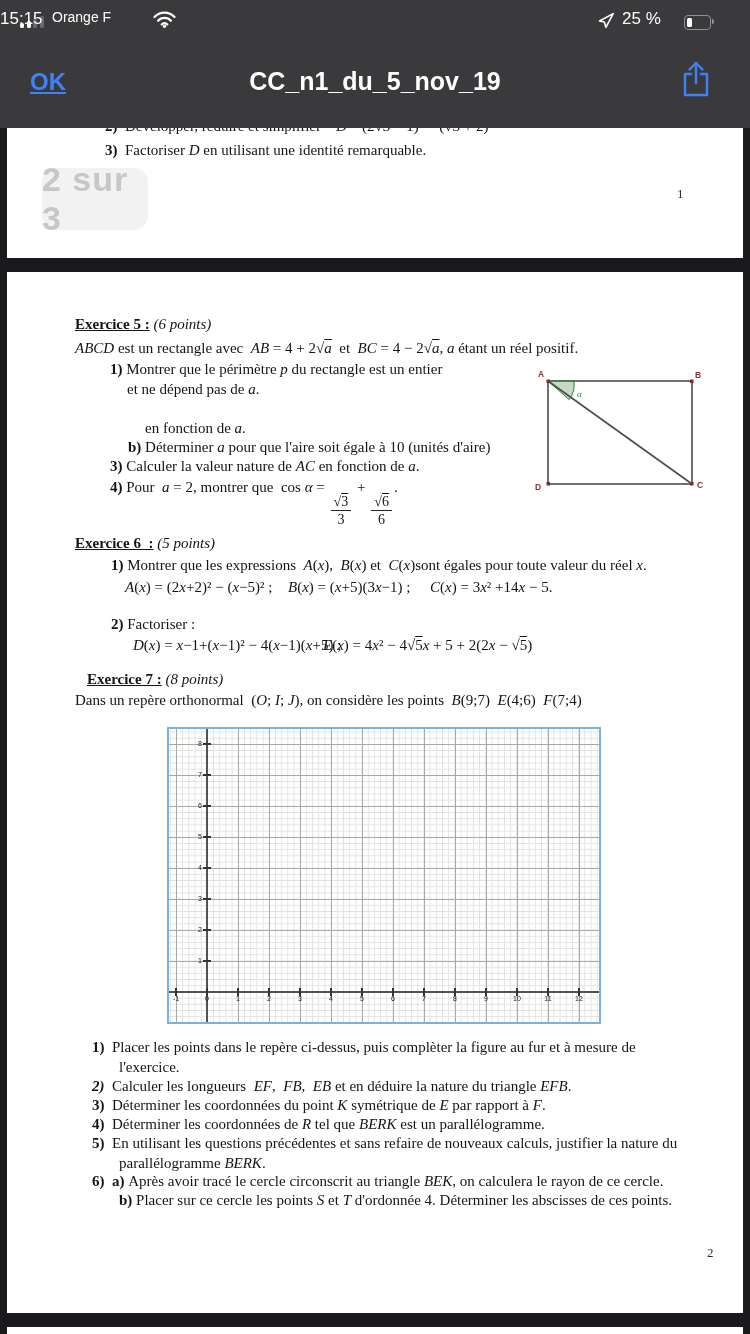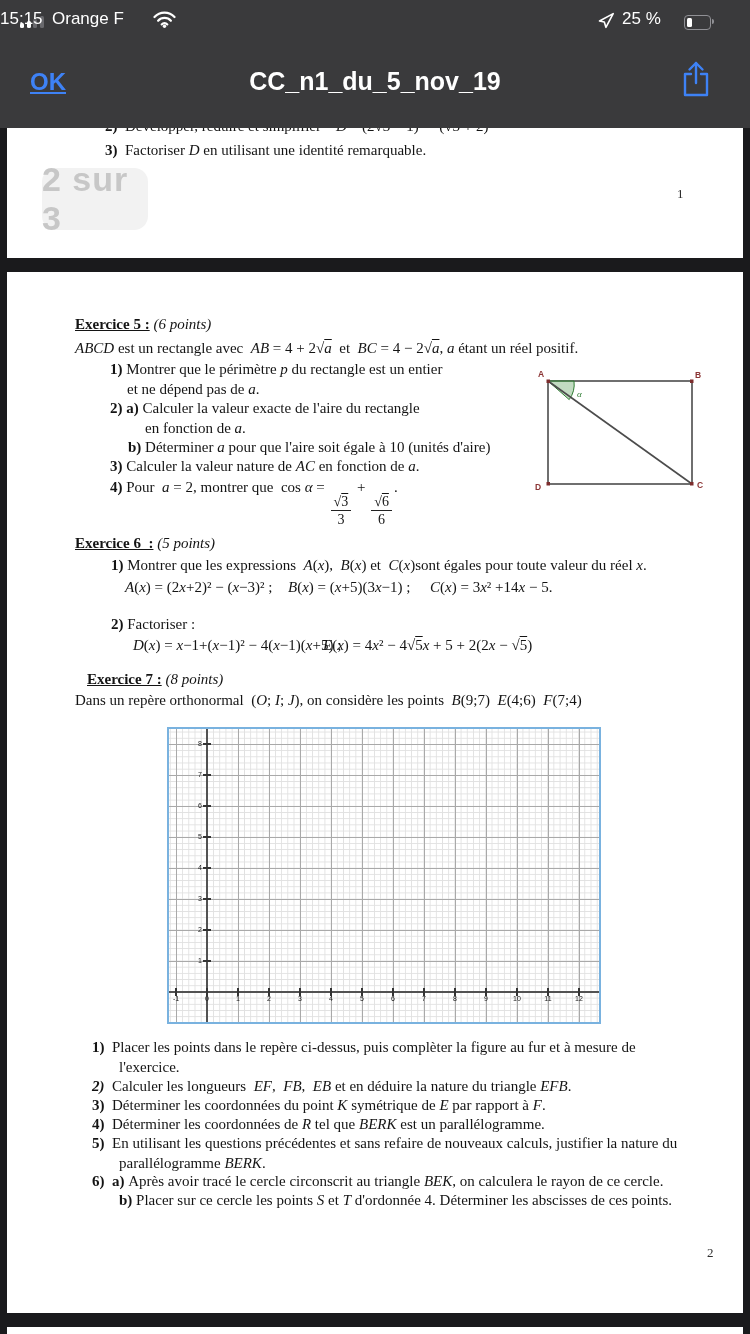--- a/index.html
+++ b/index.html
@@ -4,21 +4,21 @@
 <style>
   html,body{margin:0;padding:0;background:#000;}
   .screen{position:relative;width:750px;height:1334px;background:#1a1a1c;overflow:hidden;
           font-family:"Liberation Sans",sans-serif;}
 
   
   .header{position:absolute;left:0;top:0;width:750px;height:128px;background:#3a3a3c;color:#fff;}
   .sig{position:absolute;left:20px;top:16px;display:flex;align-items:flex-end;gap:2.5px;height:12px;}
   .sig span{width:4px;border-radius:1.5px;background:#fff;display:block;}
   .sig .s1{height:5px}.sig .s2{height:7px}.sig .s3{height:9.5px;background:#69696d}.sig .s4{height:12px;background:#69696d}
-  .carrier{position:absolute;left:52px;top:9px;font-size:17px;font-weight:400;}
+  .carrier{position:absolute;left:52px;top:9px;font-size:14px;font-weight:400;}
   .wifi{position:absolute;left:153px;top:11px;}
   .time{position:absolute;left:0;right:0;top:9px;text-align:left;font-size:17px;font-weight:400;}
   .loc{position:absolute;left:598px;top:12px;}
   .batt-pct{position:absolute;left:622px;top:9px;font-size:17px;}
   .batt{position:absolute;left:684px;top:15px;width:25px;height:12.5px;border:1px solid #909095;border-radius:4px;}
   .batt i{position:absolute;left:1.5px;top:1.5px;bottom:1.5px;width:5.5px;background:#fff;border-radius:1.5px;display:block;}
   .batt-nub{position:absolute;left:712px;top:19px;width:2px;height:5px;background:#909095;border-radius:0 2px 2px 0;}
   .ok-btn{position:absolute;left:30px;top:68px;font-size:24px;font-weight:700;color:#3e82f6;
           text-decoration:underline;background:none;border:none;padding:0;cursor:pointer;
           font-family:"Liberation Sans",sans-serif;}
@@ -119,21 +119,20 @@
     <div class="badge">2 sur 3</div>
     <div class="pgnum" style="left:670px;top:58px">1</div>
   </div>
 
   <div class="page page2">
 
     <div class="line" style="left:68px;top:43px"><span class="bu">Exercice 5 :</span><span class="i"> (6 points)</span></div>
     <div class="line" style="left:68px;top:67px"><span class="i">ABCD</span><span> est un rectangle avec  </span><span class="i">AB</span><span> = 4 + 2</span><span class="rd">√<span class="ov i">a</span></span><span>  et  </span><span class="i">BC</span><span> = 4 − 2</span><span class="rd">√<span class="ov i">a</span></span><span>, </span><span class="i">a</span><span> étant un réel positif.</span></div>
     <div class="line" style="left:103px;top:88px"><span class="b">1) </span><span>Montrer que le périmètre </span><span class="i">p</span><span> du rectangle est un entier</span></div>
     <div class="line" style="left:120px;top:108px"><span>et ne dépend pas de </span><span class="i">a</span><span>.</span></div>
-    <div class="line" style="left:103px;top:127px"><span class="b">2) a) </span><span>Calculer la valeur exacte de l'aire du rectangle</span></div>
     <div class="line" style="left:138px;top:147px"><span>en fonction de </span><span class="i">a</span><span>.</span></div>
     <div class="line" style="left:121px;top:166px"><span class="b">b) </span><span>Déterminer </span><span class="i">a</span><span> pour que l'aire soit égale à 10 (unités d'aire)</span></div>
     <div class="line" style="left:103px;top:185px"><span class="b">3) </span><span>Calculer la valeur nature de </span><span class="i">AC</span><span> en fonction de </span><span class="i">a</span><span>.</span></div>
     <div class="line" style="left:103px;top:206px"><span class="b">4) </span><span>Pour  </span><span class="i">a</span><span> = 2, montrer que  cos </span><span class="i">α</span><span> = </span><span class="f"><span class="fn"><span class="rd">√<span class="ov">3</span></span></span><span class="fd"><span>3</span></span></span><span> + </span><span class="f"><span class="fn"><span class="rd">√<span class="ov">6</span></span></span><span class="fd"><span>6</span></span></span><span>.</span></div>
 
     <div class="fig">
       <svg width="144" height="103" viewBox="0 0 144 103" style="overflow:visible">
         <rect x="0" y="0" width="144" height="103" fill="none" stroke="#4c4c4c" stroke-width="1.6"></rect>
         <path d="M0 0 L26 0 A26 26 0 0 1 21.2 18.6 Z" fill="rgba(120,175,120,0.45)" stroke="#2e7d32" stroke-width="1"></path>
         <line x1="0" y1="0" x2="144" y2="103" stroke="#4c4c4c" stroke-width="1.6"></line>
@@ -146,21 +145,21 @@
       </svg>
       <div class="figlab fl-a">A</div>
       <div class="figlab fl-b">B</div>
       <div class="figlab fl-c">C</div>
       <div class="figlab fl-d">D</div>
       <div class="alpha">α</div>
     </div>
 
     <div class="line" style="left:68px;top:262px"><span class="bu">Exercice 6  :</span><span class="i"> (5 points)</span></div>
     <div class="line" style="left:104px;top:284px"><span class="b">1) </span><span>Montrer que les expressions  </span><span class="i">A</span><span>(</span><span class="i">x</span><span>),  </span><span class="i">B</span><span>(</span><span class="i">x</span><span>) et  </span><span class="i">C</span><span>(</span><span class="i">x</span><span>)sont égales pour toute valeur du réel </span><span class="i">x</span><span>.</span></div>
-    <div class="line" style="left:118px;top:306px"><span class="i">A</span><span>(</span><span class="i">x</span><span>) = (2</span><span class="i">x</span><span>+2)² − (</span><span class="i">x</span><span>−3)² ;</span></div>
+    <div class="line" style="left:118px;top:306px"><span class="i">A</span><span>(</span><span class="i">x</span><span>) = (2</span><span class="i">x</span><span>+2)² − (</span><span class="i">x</span><span>−5)² ;</span></div>
     <div class="line" style="left:281px;top:306px"><span class="i">B</span><span>(</span><span class="i">x</span><span>) = (</span><span class="i">x</span><span>+5)(3</span><span class="i">x</span><span>−1) ;</span></div>
     <div class="line" style="left:423px;top:306px"><span class="i">C</span><span>(</span><span class="i">x</span><span>) = 3</span><span class="i">x</span><span>² +14</span><span class="i">x</span><span> − 5.</span></div>
     <div class="line" style="left:104px;top:343px"><span class="b">2) </span><span>Factoriser :</span></div>
     <div class="line" style="left:126px;top:364px"><span class="i">D</span><span>(</span><span class="i">x</span><span>) = </span><span class="i">x</span><span>−1+(</span><span class="i">x</span><span>−1)² − 4(</span><span class="i">x</span><span>−1)(</span><span class="i">x</span><span>+5) ;</span></div>
     <div class="line" style="left:316px;top:364px"><span class="i">E</span><span>(</span><span class="i">x</span><span>) = 4</span><span class="i">x</span><span>² − 4</span><span class="rd">√<span class="ov">5</span></span><span class="i">x</span><span> + 5 + 2(2</span><span class="i">x</span><span> − </span><span class="rd">√<span class="ov">5</span></span><span>)</span></div>
 
     <div class="line" style="left:80px;top:398px"><span class="bu">Exercice 7 :</span><span class="i"> (8 points)</span></div>
     <div class="line" style="left:68px;top:419px"><span>Dans un repère orthonormal  (</span><span class="i">O</span><span>; </span><span class="i">I</span><span>; </span><span class="i">J</span><span>), on considère les points  </span><span class="i">B</span><span>(9;7)  </span><span class="i">E</span><span>(4;6)  </span><span class="i">F</span><span>(7;4)</span></div>
 
     <div class="grid">

